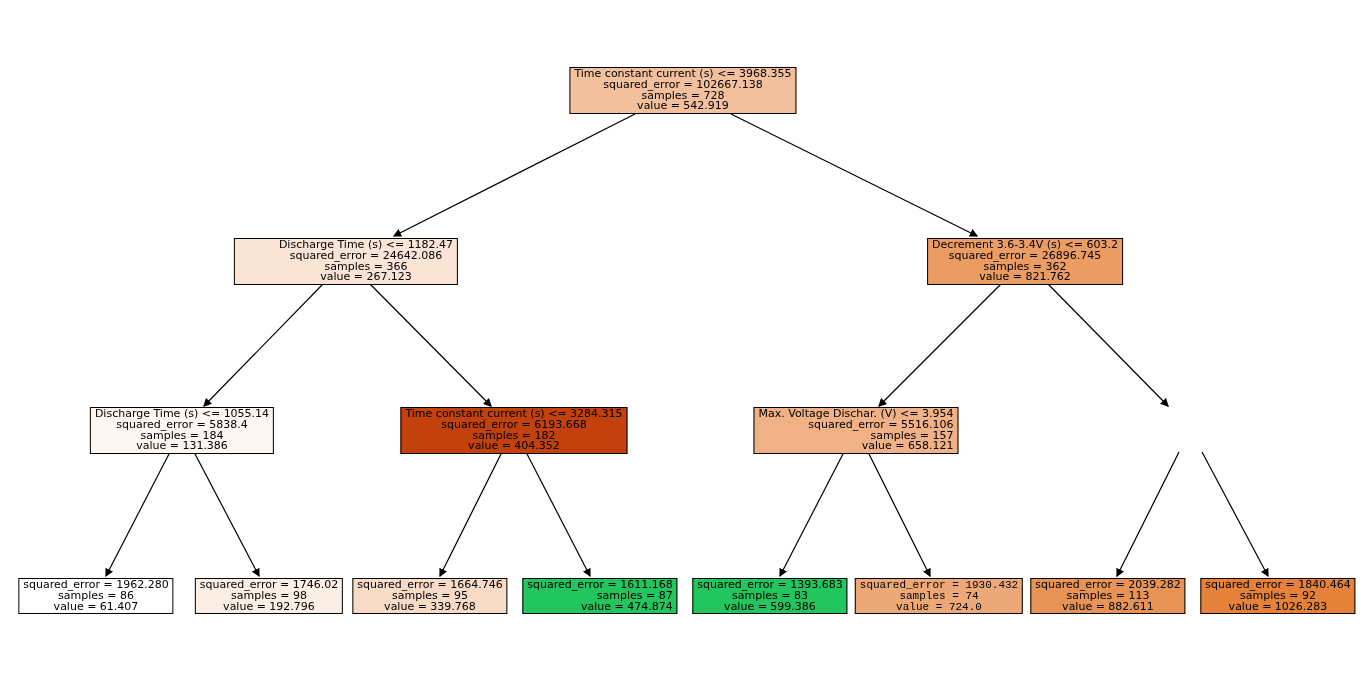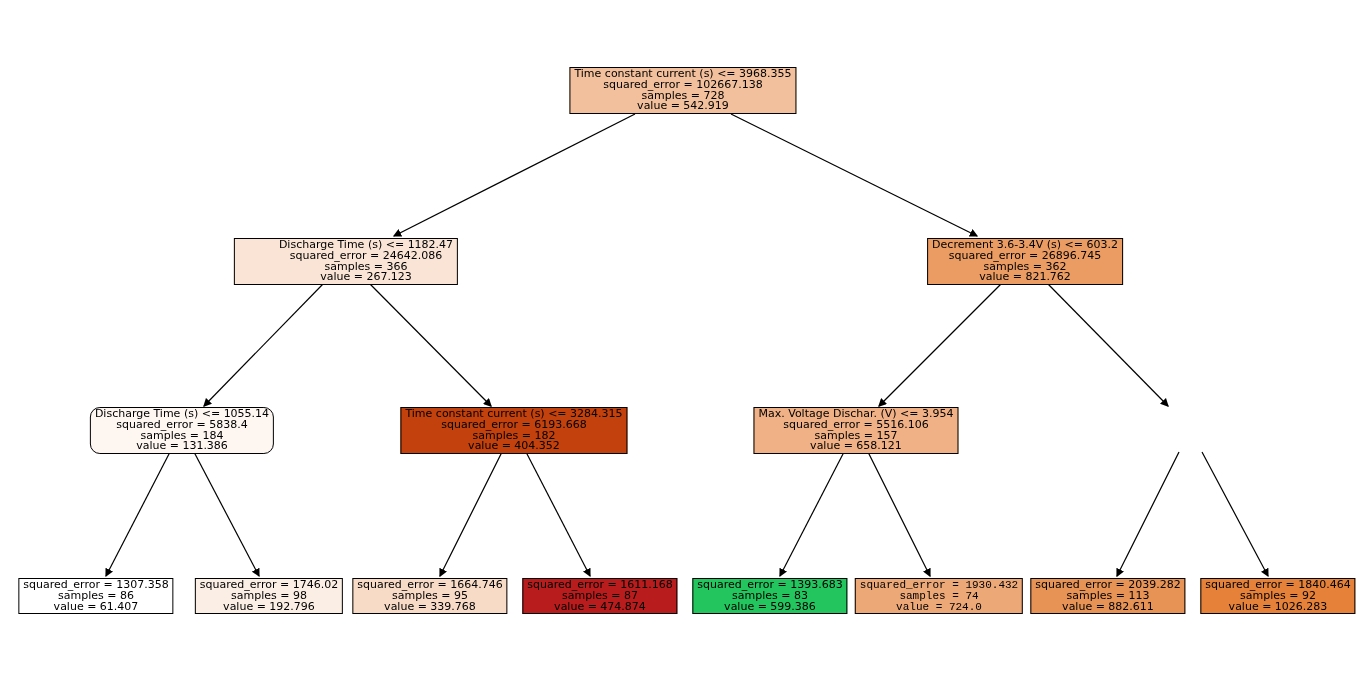--- a/index.html
+++ b/index.html
@@ -70,42 +70,42 @@
 samples = 728
 value = 542.919</div>
   <div class="tree-node" style="left: 346px; top: 238px; background-color: rgb(249, 228, 213); padding-left: 44px;">Discharge Time (s) &lt;= 1182.47
 squared_error = 24642.086
 samples = 366
 value = 267.123</div>
   <div class="tree-node" style="left: 1025px; top: 238px; background-color: rgb(235, 156, 99);">Decrement 3.6-3.4V (s) &lt;= 603.2
 squared_error = 26896.745
 samples = 362
 value = 821.762</div>
-  <div class="tree-node" style="left: 182px; top: 407px; background-color: rgb(253, 246, 241); border-radius: 10px;">Discharge Time (s) &lt;= 1055.14
+  <div class="tree-node" style="left: 182px; top: 407px; background-color: rgb(253, 246, 241);">Discharge Time (s) &lt;= 1055.14
 squared_error = 5838.4
 samples = 184
 value = 131.386</div>
   <div class="tree-node" style="left: 514px; top: 407px; background-color: #c2410c;">Time constant current (s) &lt;= 3284.315
 squared_error = 6193.668
 samples = 182
 value = 404.352</div>
-  <div class="tree-node" style="left: 856px; top: 407px; background-color: rgb(239, 177, 133);">Max. Voltage Dischar. (V) &lt;= 3.954
+  <div class="tree-node" style="left: 856px; top: 407px; background-color: rgb(239, 177, 133); text-align: right;">Max. Voltage Dischar. (V) &lt;= 3.954
 squared_error = 5516.106
 samples = 157
 value = 658.121</div>
-  <div class="tree-node" style="left: 96px; top: 578px; background-color: rgb(255, 255, 255);">squared_error = 1307.358
+  <div class="tree-node" style="left: 96px; top: 578px; background-color: rgb(255, 255, 255);">squared_error = 1962.280
 samples = 86
 value = 61.407</div>
   <div class="tree-node" style="left: 269px; top: 578px; background-color: rgb(251, 238, 228);">squared_error = 1746.02
 samples = 98
 value = 192.796</div>
   <div class="tree-node" style="left: 430px; top: 578px; background-color: rgb(247, 219, 198);">squared_error = 1664.746
 samples = 95
 value = 339.768</div>
-  <div class="tree-node" style="left: 600px; top: 578px; background-color: #b91c1c;">squared_error = 1611.168
+  <div class="tree-node" style="left: 600px; top: 578px; background-color: #22c55e; text-align: right;">squared_error = 1611.168
 samples = 87
 value = 474.874</div>
   <div class="tree-node" style="left: 770px; top: 578px; background-color: #22c55e;">squared_error = 1393.683
 samples = 83
 value = 599.386</div>
   <div class="tree-node" style="left: 939px; top: 578px; background-color: rgb(237, 168, 119); font-family: Liberation Mono, monospace;">squared_error = 1930.432
 samples = 74
 value = 724.0</div>
   <div class="tree-node" style="left: 1108px; top: 578px; background-color: rgb(232, 147, 86);">squared_error = 2039.282
 samples = 113

